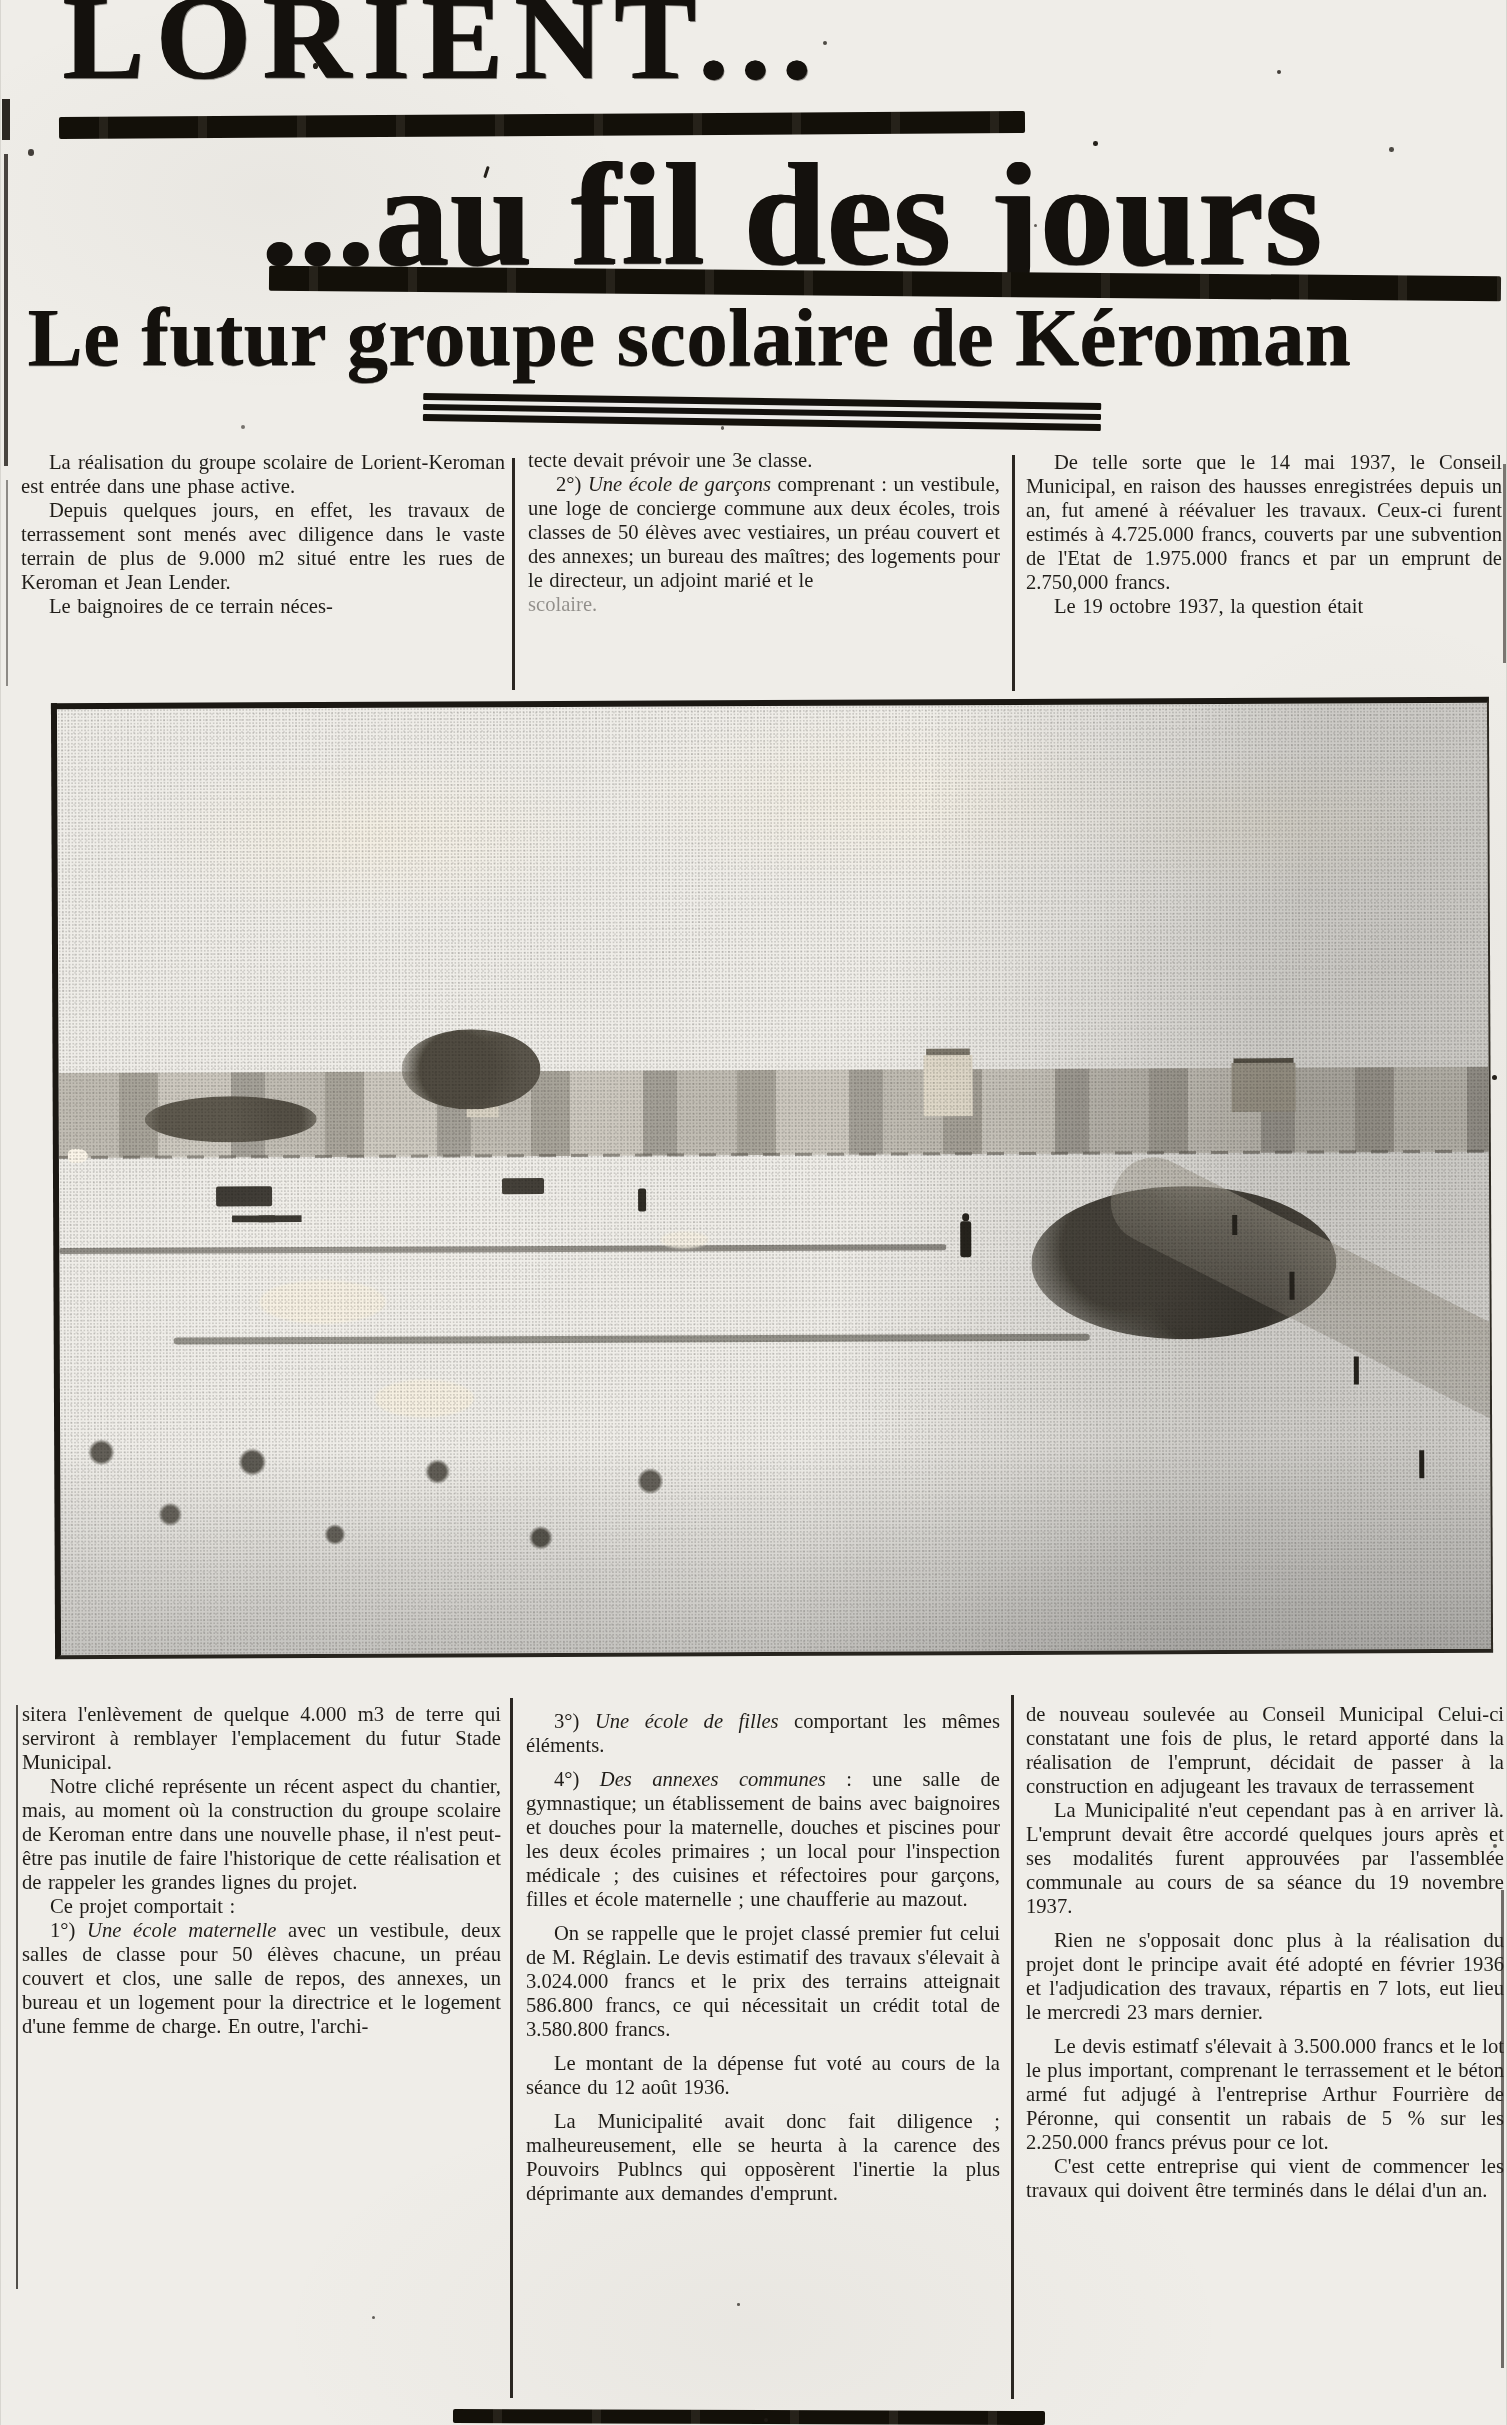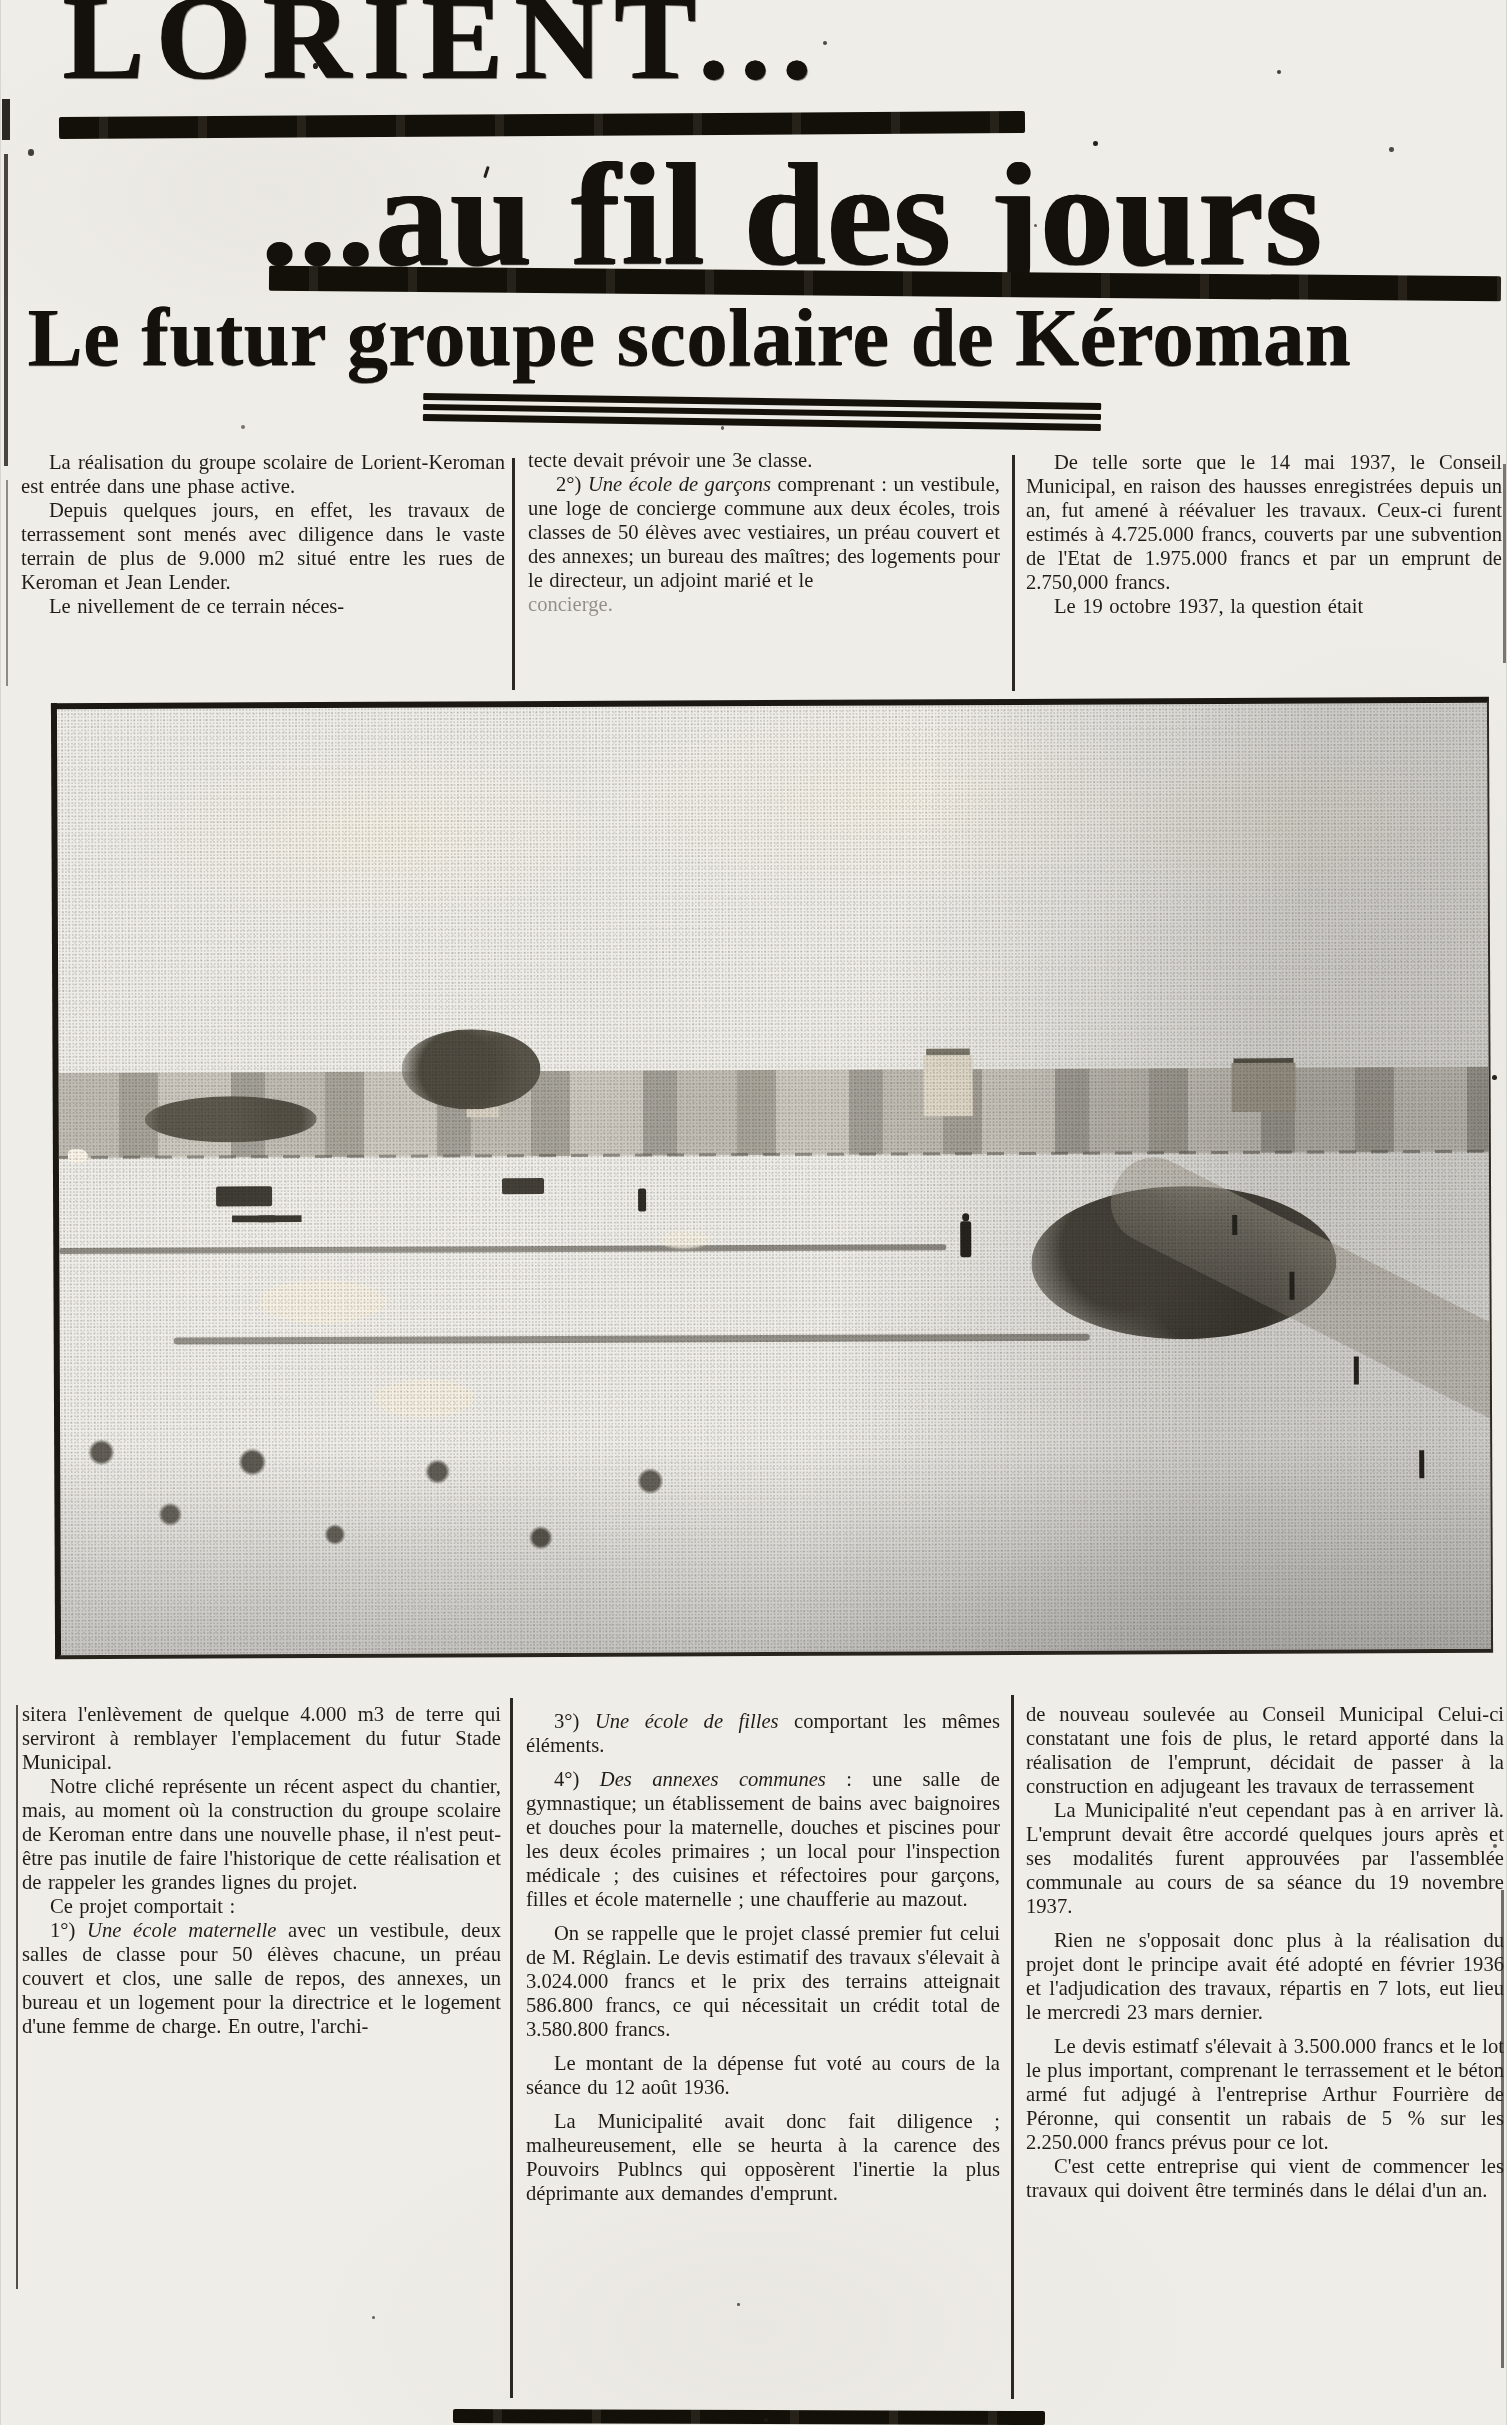--- a/index.html
+++ b/index.html
@@ -136,26 +136,26 @@
   <div class="triple">
       <div></div>
       <div></div>
       <div></div>
     </div>
 
   <div class="cols-top">
     <div class="col c1">
         <p class="ind"><span>La réalisation du groupe scolaire de Lorient-Keroman est entrée dans une phase active.</span></p>
         <p class="ind"><span>Depuis quelques jours, en effet, les travaux de terrassement sont menés avec diligence dans le vaste terrain de plus de 9.000 m2 situé entre les rues de Keroman et Jean Lender.</span></p>
-        <p class="ind"><span>Le nivellement de ce terrain néces-</span></p>
+        <p class="ind"><span>Le baignoires de ce terrain néces-</span></p>
       </div>
     <div class="col c2">
         <p class=""><span>tecte devait prévoir une 3e classe.</span></p>
         <p class="ind"><span>2°) </span><em>Une école de garçons</em><span> comprenant : un vestibule, une loge de concierge commune aux deux écoles, trois classes de 50 élèves avec vestiaires, un préau couvert et des annexes; un bureau des maîtres; des logements pour le directeur, un adjoint marié et le</span></p>
-        <p class=" fade"><span>concierge.</span></p>
+        <p class=" fade"><span>scolaire.</span></p>
       </div>
     <div class="col c3">
         <p class="ind"><span>De telle sorte que le 14 mai 1937, le Conseil Municipal, en raison des hausses enregistrées depuis un an, fut amené à  réévaluer les travaux. Ceux-ci furent estimés à  4.725.000 francs, couverts par une subvention de l'Etat de 1.975.000 francs et par un emprunt de 2.750,000 francs.</span></p>
         <p class="ind"><span>Le 19 octobre 1937, la question était</span></p>
       </div>
   </div>
   <div class="vrule" style="left:511px;top:458px;width:2.7px;height:232px;"></div>
   <div class="vrule" style="left:1011px;top:455px;width:2.7px;height:236px;"></div>
   <div class="vrule" style="left:1.3px;top:99px;width:7.3px;height:41px;"></div>
   <div class="vrule" style="left:3.3px;top:154px;width:4px;height:312px;opacity:.85;"></div>

